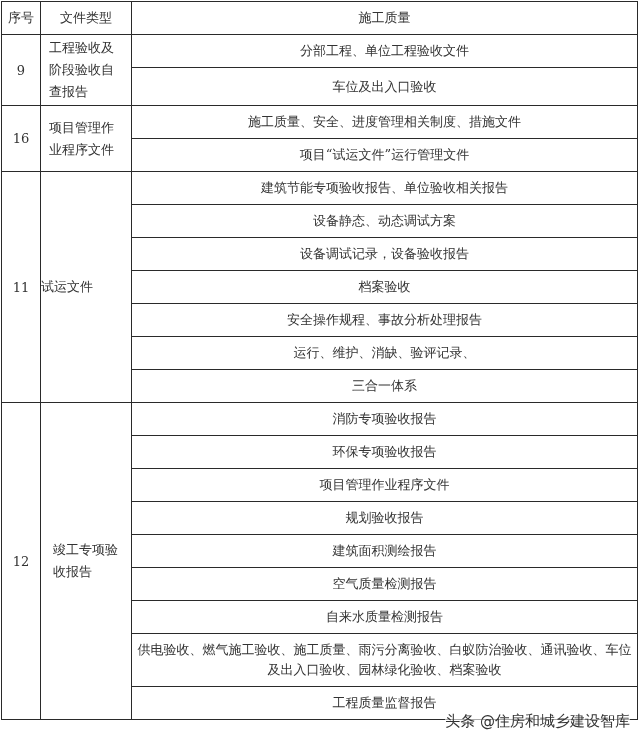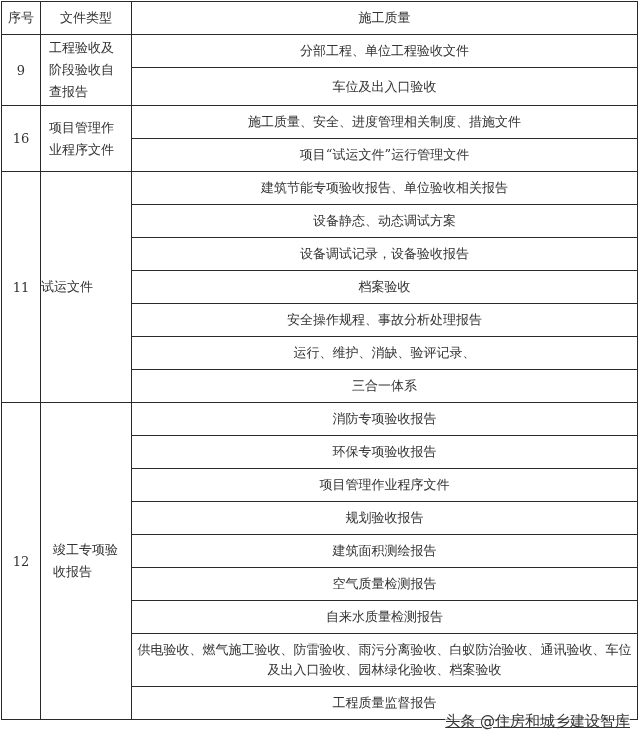--- a/index.html
+++ b/index.html
@@ -8,21 +8,21 @@
   table.doc { position:absolute; left:1px; top:1px; width:637px; border-collapse:collapse;
               table-layout:fixed; font-size:13px; }
   table.doc td, table.doc th { border:1.5px solid #2a2a2a; padding:0; font-weight:normal; }
   th { height:32px; text-align:center;margin-left:40px; }
   td.num { text-align:center; vertical-align:middle; }
   td.type { text-align:left; vertical-align:middle; line-height:22px; padding:0 4px; }
   td.content { padding:0 6px; vertical-align:middle; line-height:20px;text-align:center; }
   tr.r { height:33px; }
   tr.r2 { height:53px; }
   .watermark { position:absolute; right:10px; top:712px; font-family:"DejaVu Sans", sans-serif;
-               font-size:15px; color:#333; background:rgba(255,255,255,0.6);text-decoration:underline; }
+               font-size:15px; color:#333; background:rgba(255,255,255,0.6); }
 </style>
 </head>
 <body>
 
 <table class="doc">
   <colgroup>
       <col style="width:39px">
       <col style="width:91px">
       <col>
     </colgroup>
@@ -94,21 +94,21 @@
     <tr class="r">
         <td class="content">建筑面积测绘报告</td>
       </tr>
     <tr class="r">
         <td class="content">空气质量检测报告</td>
       </tr>
     <tr class="r">
         <td class="content">自来水质量检测报告</td>
       </tr>
     <tr class="r2">
-        <td class="content">供电验收、燃气施工验收、防雷验收、雨污分离验收、白蚁防治验收、通讯验收、车位及出入口验收、园林绿化验收、档案验收</td>
+        <td class="content">供电验收、燃气施工验收、施工质量、雨污分离验收、白蚁防治验收、通讯验收、车位及出入口验收、园林绿化验收、档案验收</td>
       </tr>
     <tr class="r">
         <td class="content">工程质量监督报告</td>
       </tr>
   </tbody>
 </table>
 
 <div class="watermark">头条 @住房和城乡建设智库</div>
 
 </body></html>

